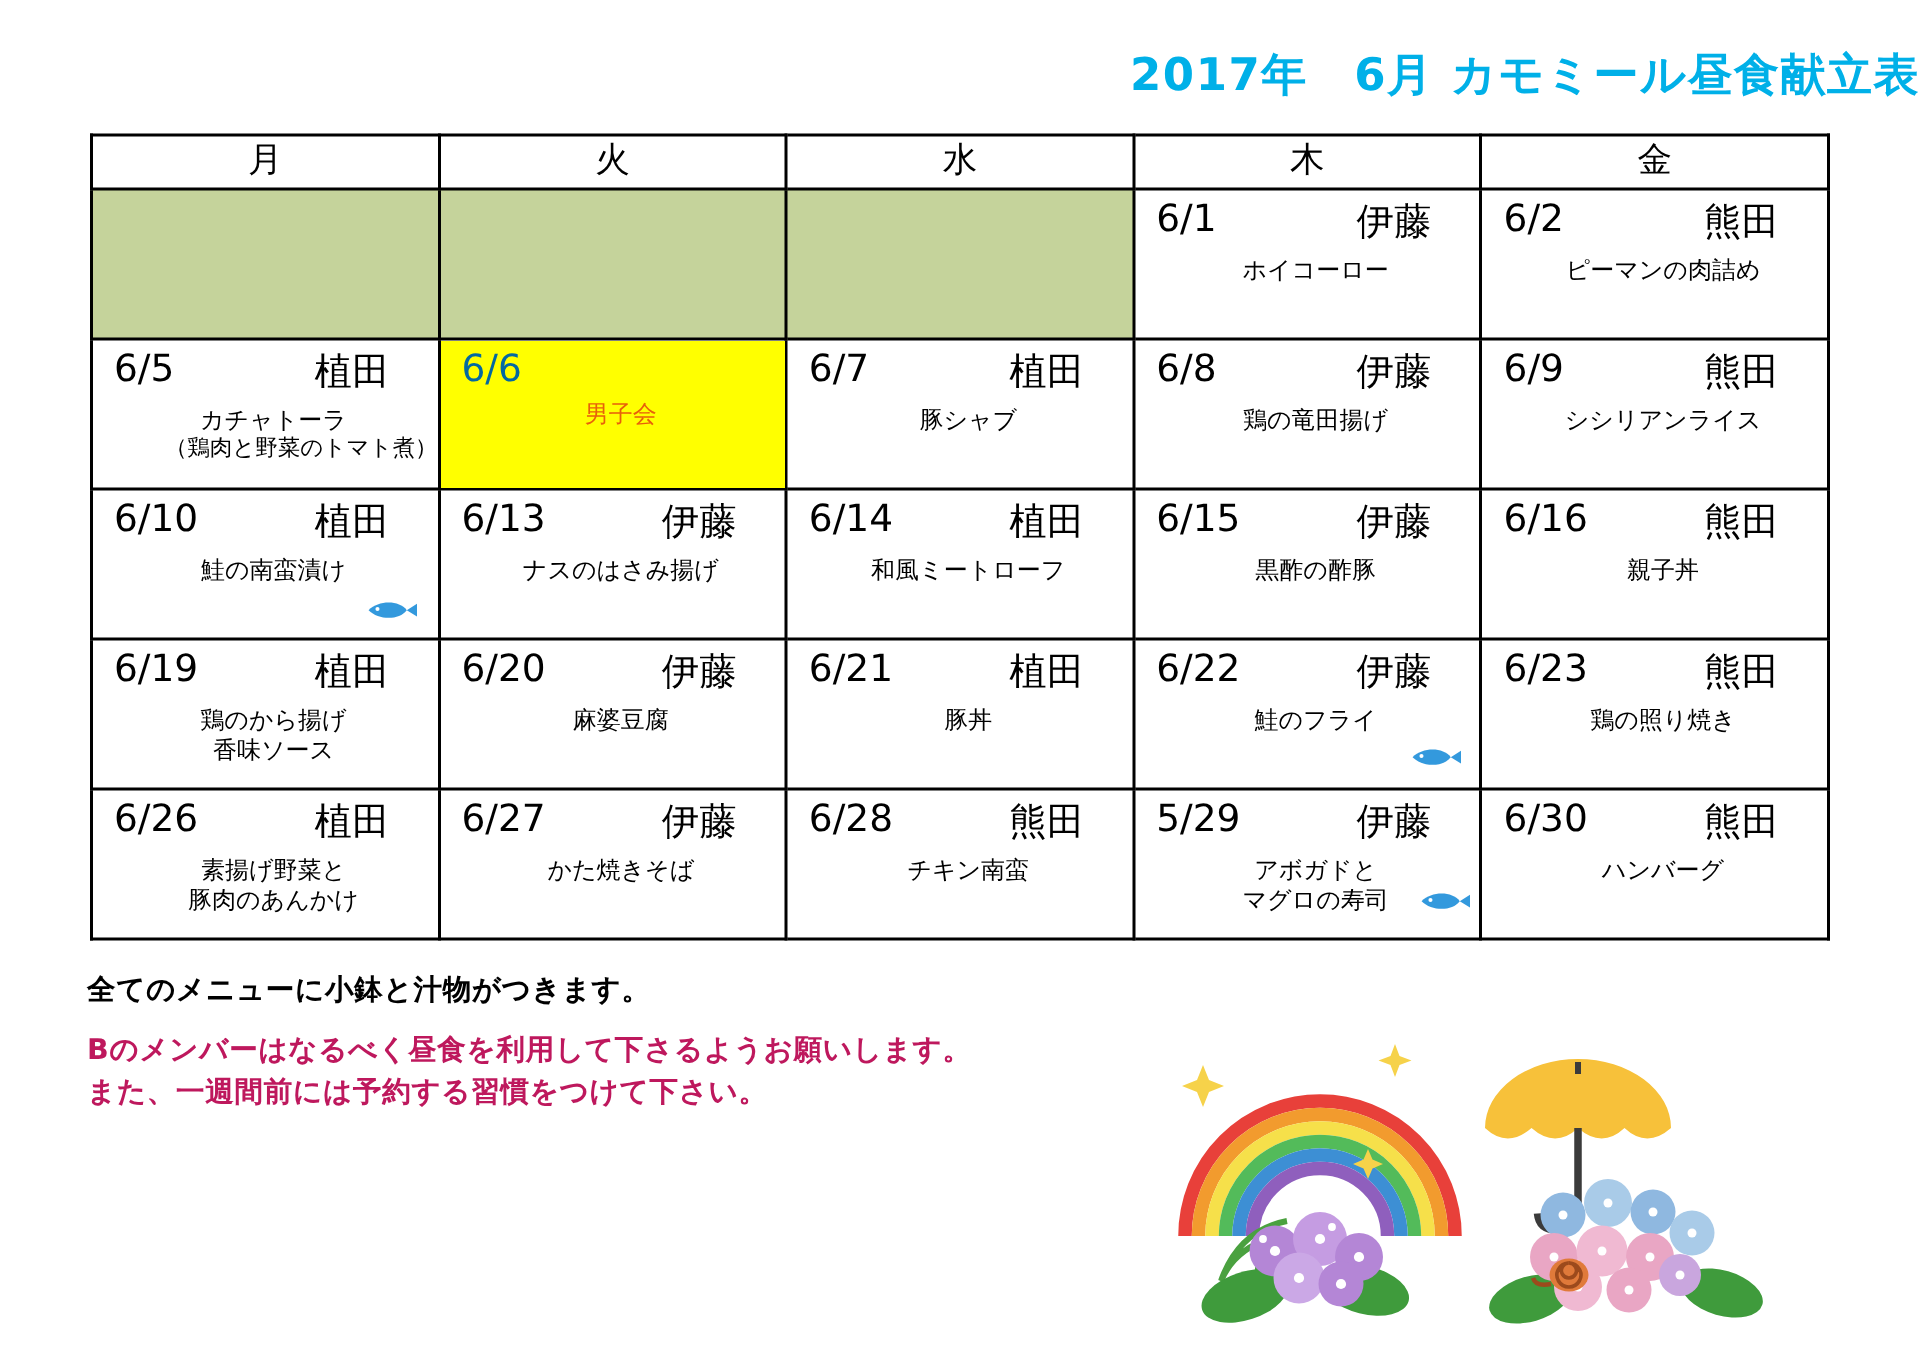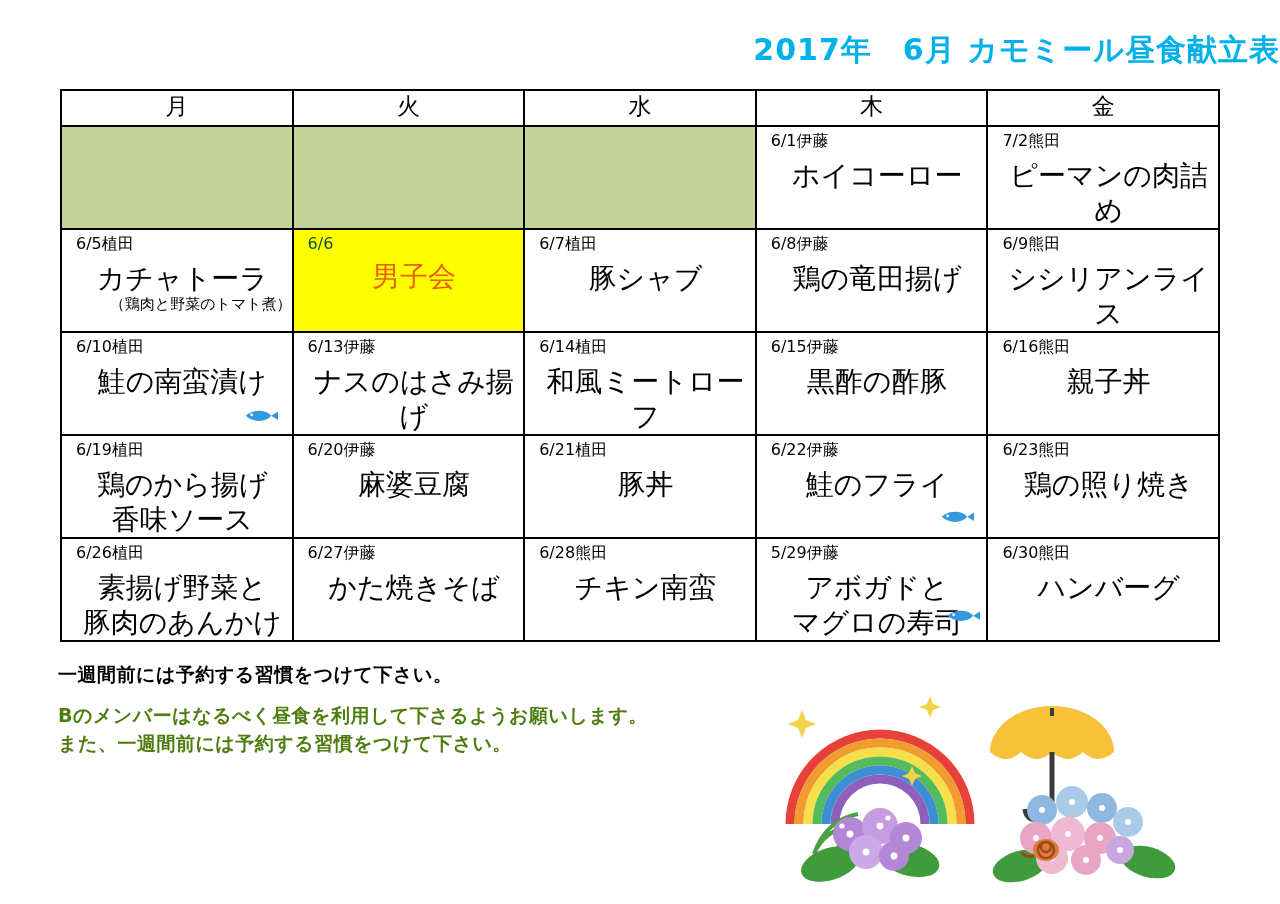--- a/index.html
+++ b/index.html
@@ -48,47 +48,48 @@
   }
   td.empty {
     background: #c5d39b;
     height: 98px;
   }
   td.highlight {
     background: #ffff00;
   }
   .cellhead {
     display: flex;
-    padding: 4px 14px 0 14px;
-    font-size: 16px;
+    justify-content: space-between;
+    padding: 4px 32px 0 14px;
+    font-size: 25px;
     font-family: "DejaVu Sans", sans-serif;
     white-space: nowrap;
   }
   .cellhead .date { }
   .cellhead .chef { }
   .menu {
     text-align: center;
-    font-size: 28px;
+    font-size: 16px;
     margin-top: 6px;
     line-height: 1.25;
     font-family: "DejaVu Sans", sans-serif;
     white-space: pre-line;
     margin-left: 11px;
   }
   .sub {
     text-align: right;
     font-size: 15px;
     margin-top: -1px;
     font-family: "DejaVu Sans", sans-serif;
   }
   .menu.orange {
     color: #e8600a;
   }
   .cellhead.orange {
-    color: #14532d;
+    color: #0369a1;
   }
   .fish {
     position: absolute;
     width: 34px;
     height: 13px;
   }
   .fish svg { display:block; }
   .notes {
     margin-top: 20px;
     margin-left: 58px;
@@ -98,21 +99,21 @@
     font-size: 19px;
     font-weight: bold;
     color: #000;
     margin-bottom: 14px;
     letter-spacing: 0.5px;
   }
   .note-line.tight { margin-bottom: 2px; }
   .note-red {
     font-size: 19px;
     font-weight: bold;
-    color: #4d7c0f;
+    color: #be185d;
     letter-spacing: 0.5px;
     line-height: 1.45;
   }
   .inline-fish {
     display: inline-block;
     width: 52px;
     height: 16px;
     vertical-align: middle;
     margin: 0 4px;
   }
@@ -147,21 +148,21 @@
       <td class="empty"></td>
       <td class="daycell">
         <div class="cellhead">
           <span class="date">6/1</span>
           <span class="chef">伊藤</span>
         </div>
         <div class="menu">ホイコーロー</div>
       </td>
       <td class="daycell">
         <div class="cellhead">
-          <span class="date">7/2</span>
+          <span class="date">6/2</span>
           <span class="chef">熊田</span>
         </div>
         <div class="menu">ピーマンの肉詰め</div>
       </td>
     </tr>
 
     <tr>
       <td class="daycell">
         <div class="cellhead">
           <span class="date">6/5</span>
@@ -334,21 +335,21 @@
           <span class="date">6/30</span>
           <span class="chef">熊田</span>
         </div>
         <div class="menu">ハンバーグ</div>
       </td>
     </tr>
   </tbody>
 </table>
 
 <div class="notes">
-  <div class="note-line">一週間前には予約する習慣をつけて下さい。</div>
+  <div class="note-line">全てのメニューに小鉢と汁物がつきます。</div>
   <div class="note-red">Bのメンバーはなるべく昼食を利用して下さるようお願いします。</div>
   <div class="note-red">また、一週間前には予約する習慣をつけて下さい。</div>
 </div>
 
 <div class="art">
   <svg viewBox="0 0 460 210" width="460" height="210">
 
     <g>
       <path d="M10 150 A90 90 0 0 1 190 150" fill="none" stroke="#e8403a" stroke-width="9"></path>
       <path d="M19 150 A81 81 0 0 1 181 150" fill="none" stroke="#f29b2e" stroke-width="9"></path>

